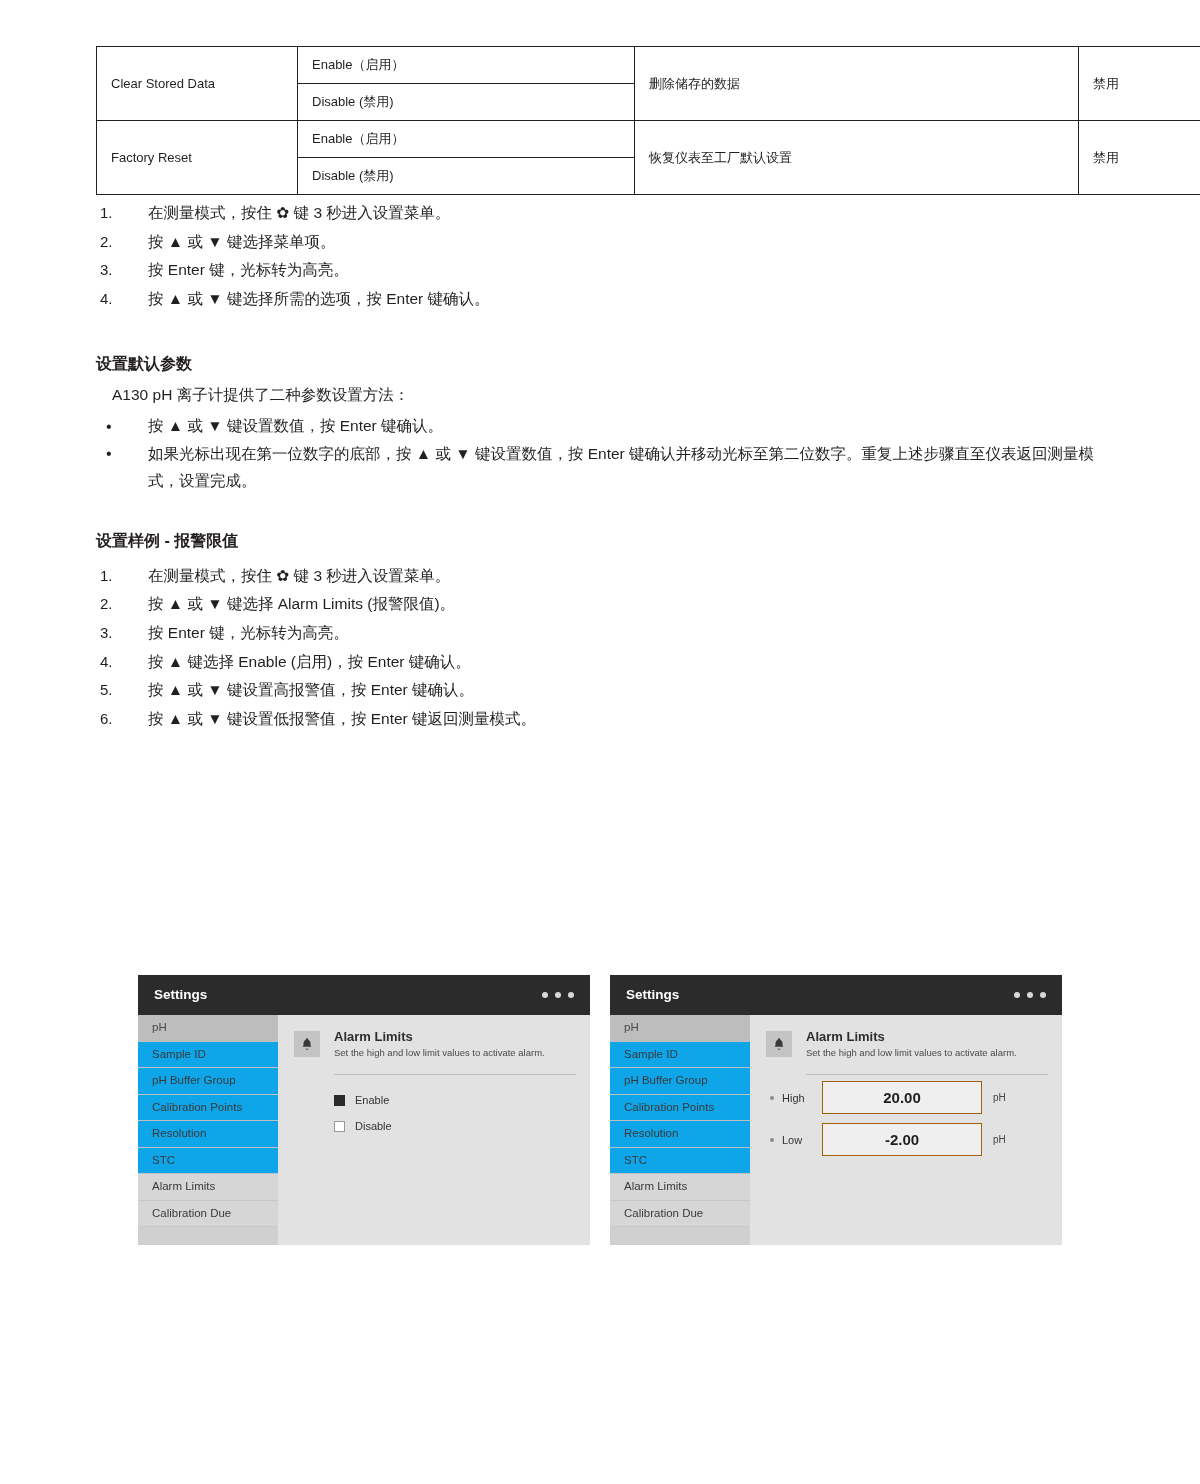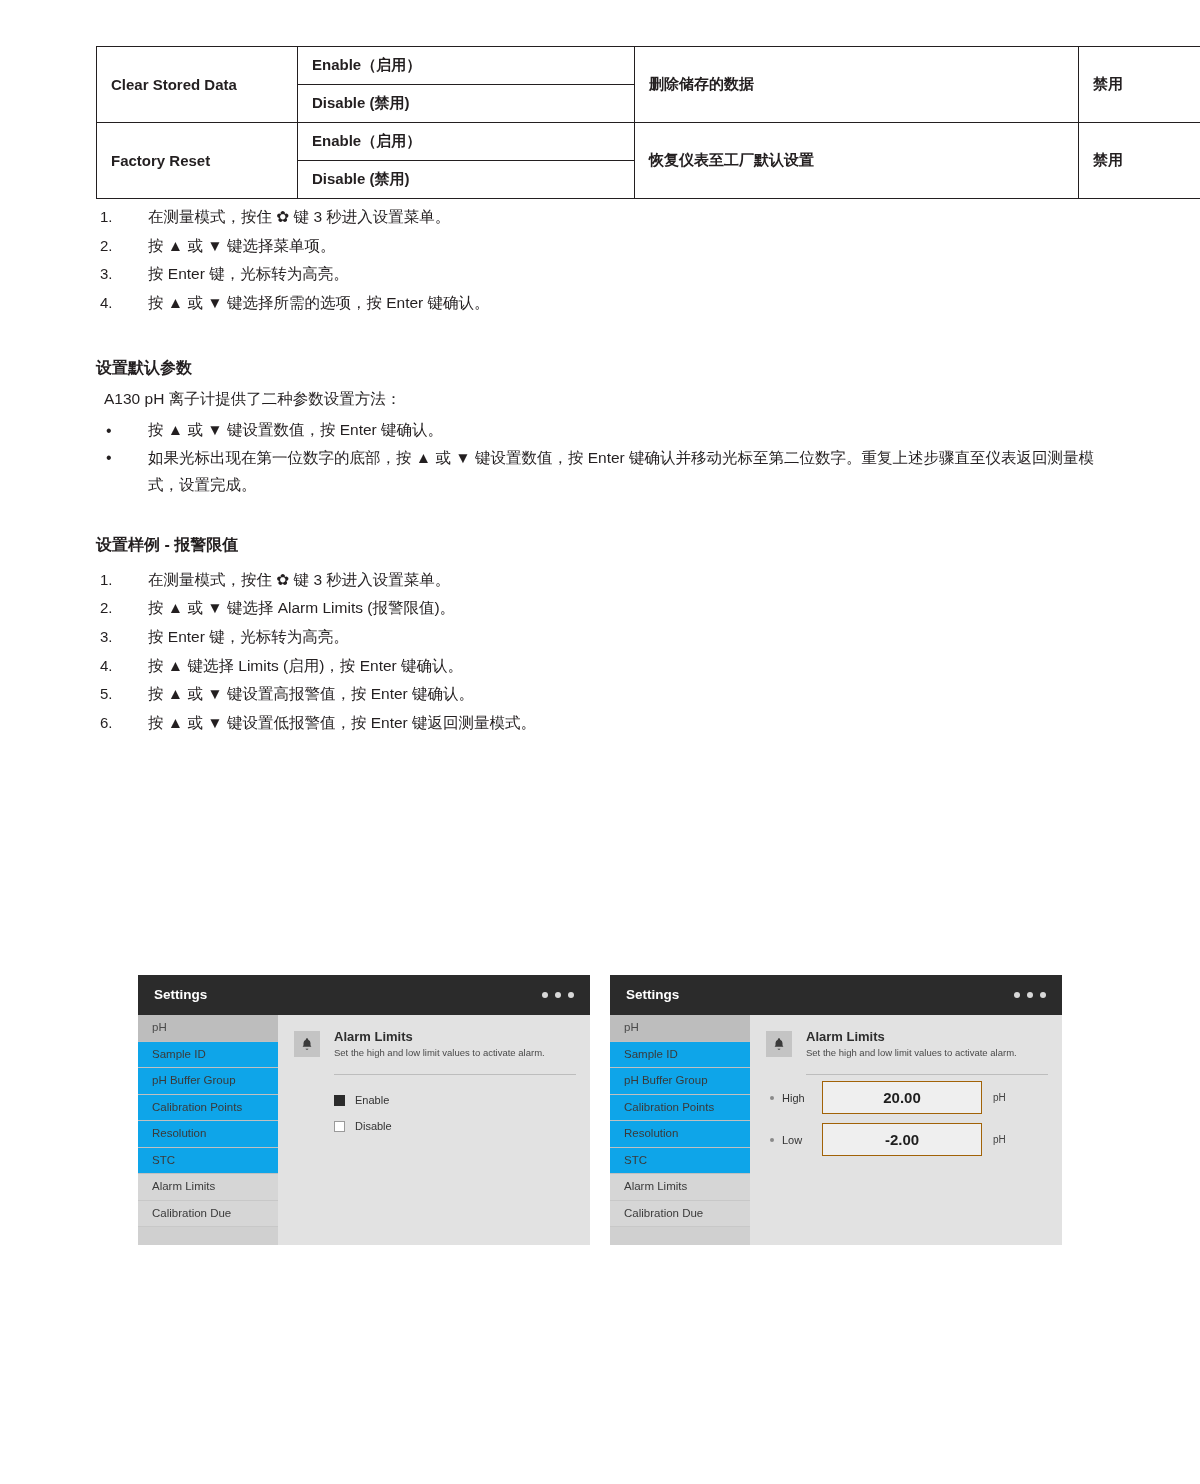--- a/index.html
+++ b/index.html
@@ -50,42 +50,41 @@
   
   table.spec {
     margin-top: 46px;
     border-collapse: collapse;
     width: 1008px;
     table-layout: fixed;
   }
   table.spec td {
     border: 1px solid #231f20;
     padding: 9px 14px;
-    font-size: 15px;
+    font-size: 13px;
     vertical-align: middle;
     color: #231f20;
-    font-weight: bold;
   }
   td.col-name { width: 172px; }
   td.col-opt  { width: 308px; }
   td.col-desc { width: 415px; }
   td.col-def  { width: 113px; }
   .cn { font-size: 15px; }
 
   
   h3.sec {
     font-size: 16px;
     font-weight: bold;
     margin: 40px 0 10px 0;
     color: #231f20;
   }
   h3.sec.tight { margin-top: 36px; }
   p.body {
     font-size: 15.5px;
-    margin: 6px 8px;
+    margin: 6px 16px;
     color: #231f20;
   }
   ol.steps, ul.bullets {
     margin: 4px 0 0 0;
     padding: 0;
     list-style: none;
   }
   ol.steps li, ul.bullets li {
     position: relative;
     padding-left: 52px;
@@ -321,21 +320,21 @@
   <ul class="bullets">
     <li><span class="dot">•</span><span>按 ▲ 或 ▼ 键设置数值，按 Enter 键确认。</span></li>
     <li class="wrap"><span class="dot">•</span><span>如果光标出现在第一位数字的底部，按 ▲ 或 ▼ 键设置数值，按 Enter 键确认并移动光标至第二位数字。重复上述步骤直至仪表返回测量模式，设置完成。</span></li>
   </ul>
 
   <h3 class="sec tight">设置样例 - 报警限值</h3>
   <ol class="steps">
     <li><span class="num">1.</span><span>在测量模式，按住 ✿ 键 3 秒进入设置菜单。</span></li>
     <li><span class="num">2.</span><span>按 ▲ 或 ▼ 键选择 Alarm Limits (报警限值)。</span></li>
     <li><span class="num">3.</span><span>按 Enter 键，光标转为高亮。</span></li>
-    <li><span class="num">4.</span><span>按 ▲ 键选择 Limits (启用)，按 Enter 键确认。</span></li>
+    <li><span class="num">4.</span><span>按 ▲ 键选择 Enable (启用)，按 Enter 键确认。</span></li>
     <li><span class="num">5.</span><span>按 ▲ 或 ▼ 键设置高报警值，按 Enter 键确认。</span></li>
     <li><span class="num">6.</span><span>按 ▲ 或 ▼ 键设置低报警值，按 Enter 键返回测量模式。</span></li>
   </ol>
 
   <div class="shots">
 
     <div class="device">
       <div class="dev-title-bar">
         <div class="dev-title">Settings</div>
         <div class="dots">

